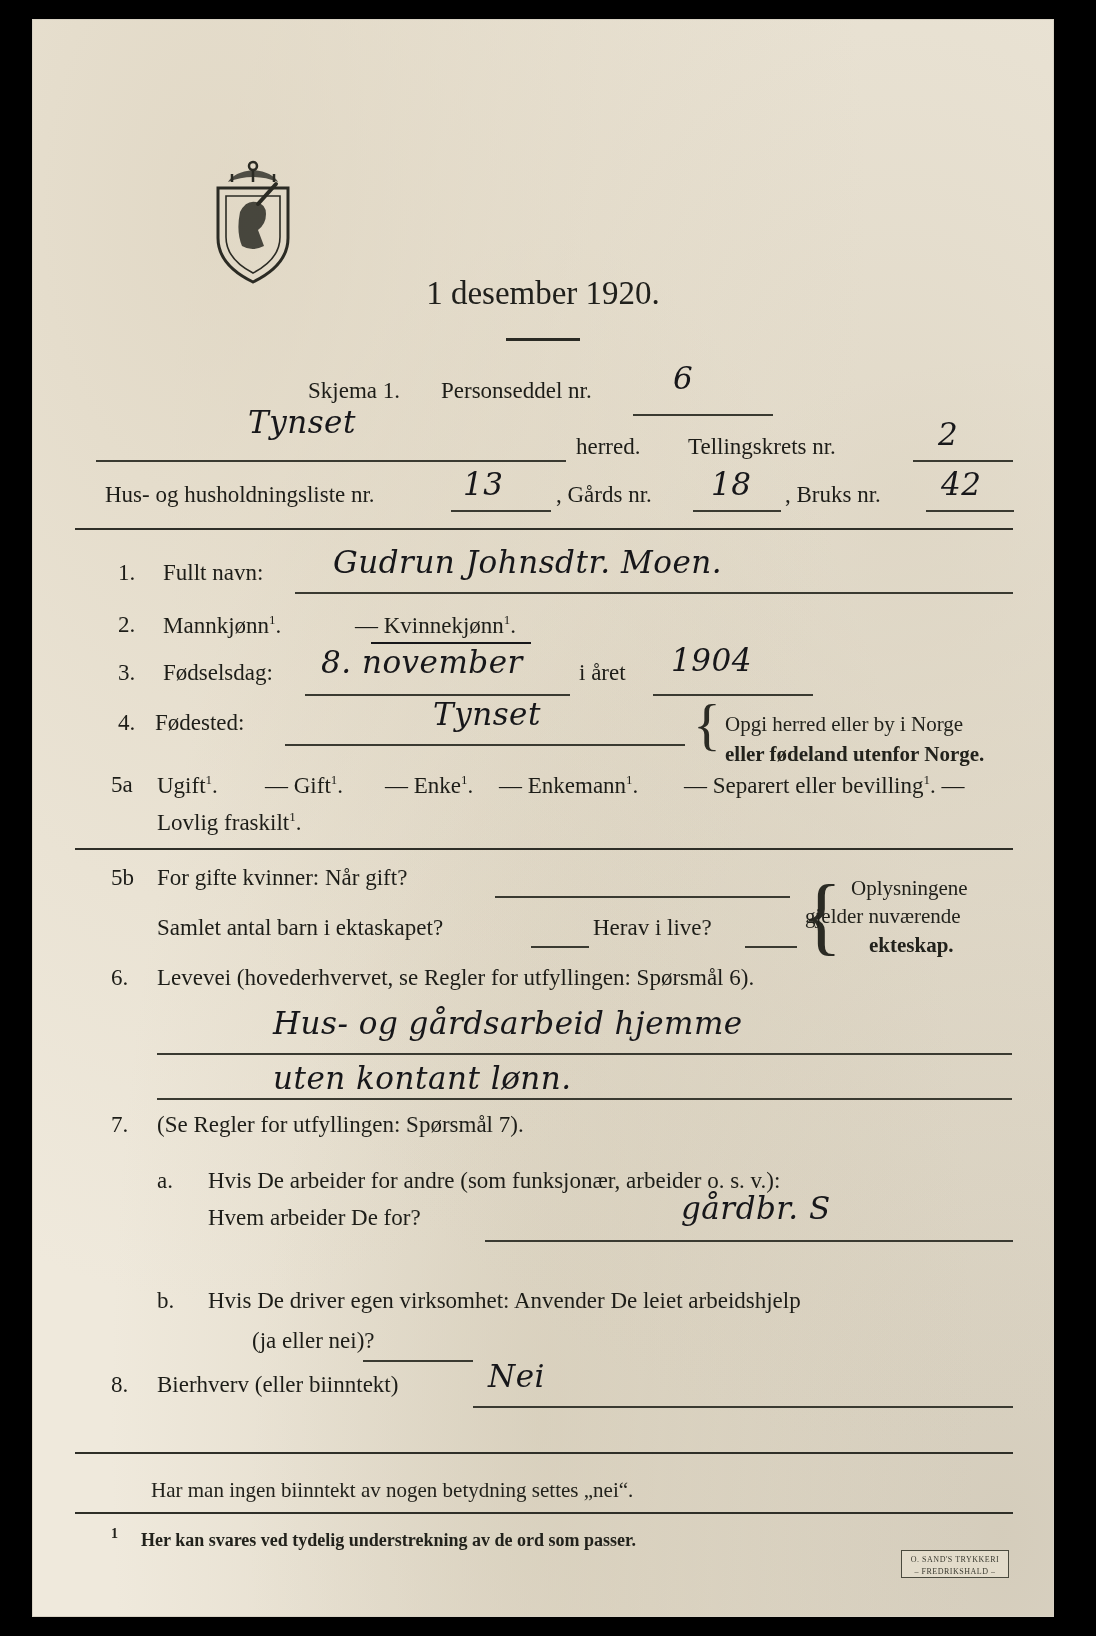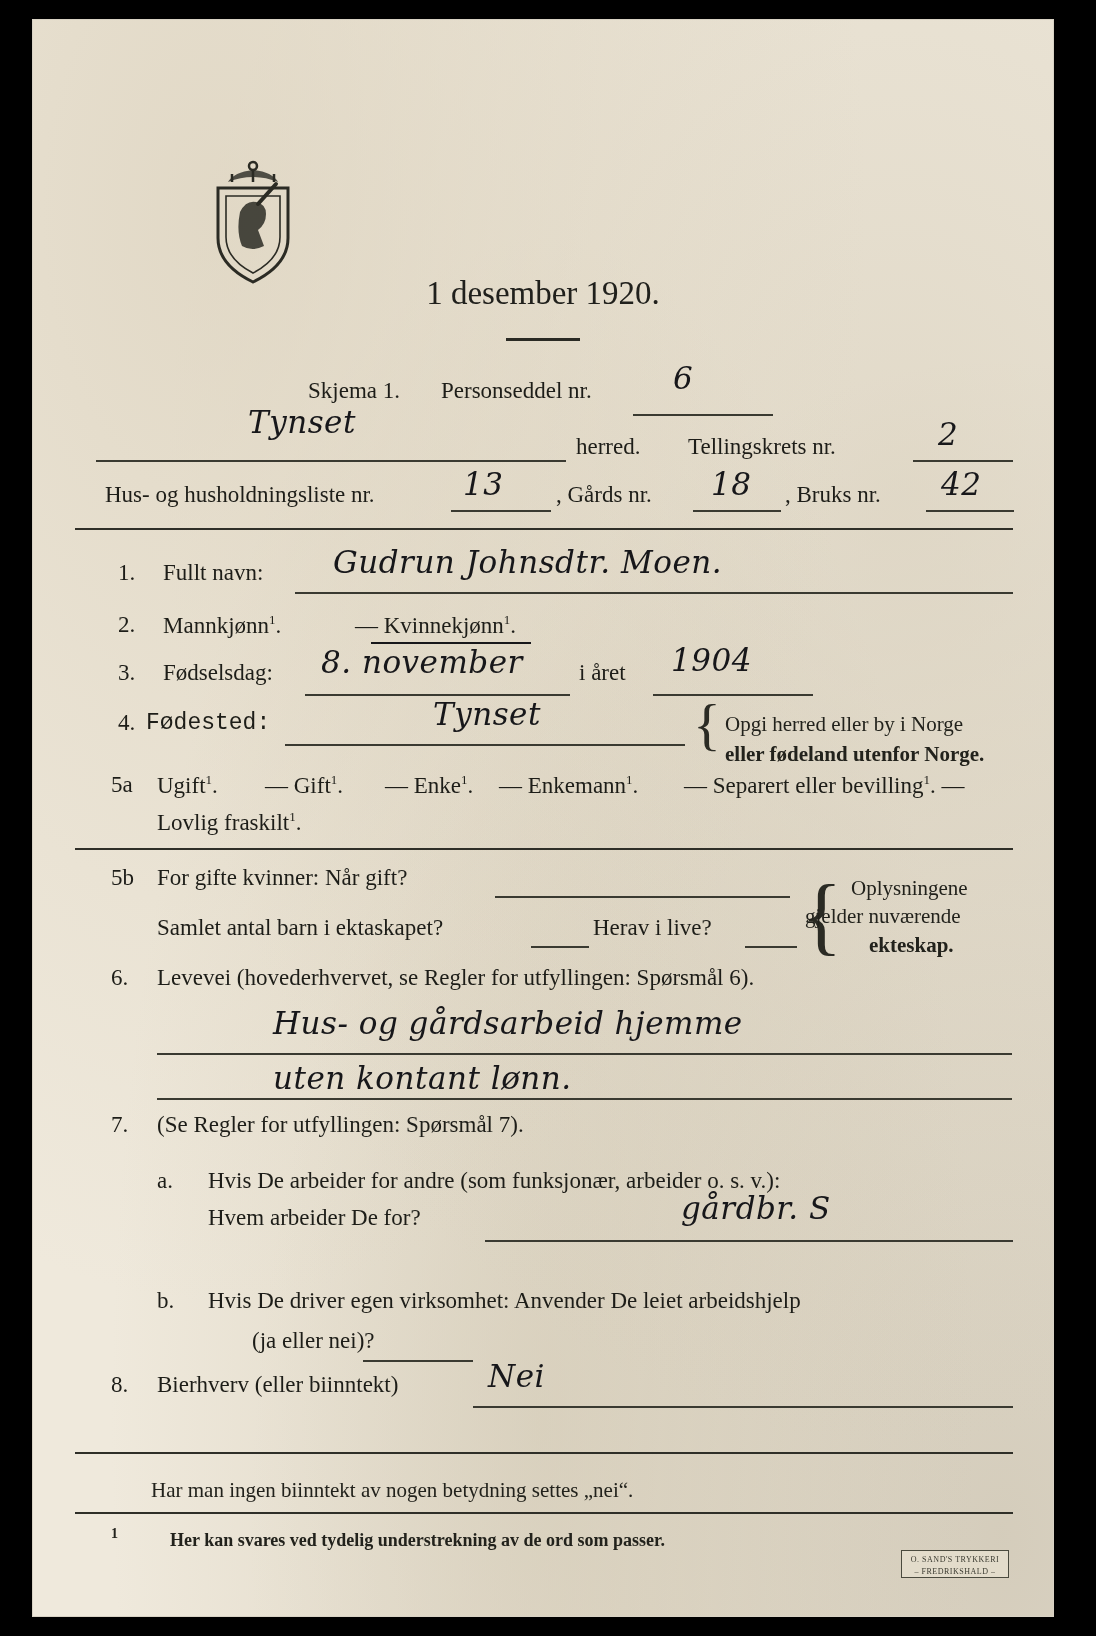--- a/index.html
+++ b/index.html
@@ -139,21 +139,21 @@
 
   <div class="row" style="left:85px;top:640px;">3.</div>
   <div class="row" style="left:130px;top:640px;">Fødselsdag:</div>
   <div class="row hand big" style="left:288px;top:624px;">8. november</div>
   <div class="line" style="left:272px;top:674px;width:265px;"></div>
   <div class="row" style="left:546px;top:640px;">i året</div>
   <div class="row hand big" style="left:638px;top:622px;">1904</div>
   <div class="line" style="left:620px;top:674px;width:160px;"></div>
 
   <div class="row" style="left:85px;top:690px;">4.</div>
-  <div class="row" style="left:113px;top:690px;font-family:Liberation Mono, monospace;">Fødested:</div>
+  <div class="row" style="left:122px;top:690px;">Fødested:</div>
   <div class="row hand big" style="left:400px;top:676px;">Tynset</div>
   <div class="line" style="left:252px;top:724px;width:400px;"></div>
   <div class="brace" style="left:660px;top:676px;">{</div>
   <div class="note" style="left:692px;top:692px;">Opgi herred eller by i Norge</div>
   <div class="note" style="left:692px;top:722px;font-weight:bold;">eller fødeland utenfor Norge.</div>
 
   <div class="row" style="left:78px;top:752px;">5a</div>
   <div class="row" style="left:124px;top:752px;"><span>Ugift</span><span class="sup">1</span>.</div>
   <div class="row" style="left:232px;top:752px;"><span>— Gift</span><span class="sup">1</span>.</div>
   <div class="row" style="left:352px;top:752px;"><span>— Enke</span><span class="sup">1</span>.</div>
@@ -200,21 +200,21 @@
   <div class="row hand big" style="left:455px;top:1338px;">Nei</div>
   <div class="line" style="left:440px;top:1386px;width:540px;"></div>
 
   <div class="sep" style="top:1432px;"></div>
   <div class="footer-note" style="left:118px;top:1458px;">Har man ingen biinntekt av nogen betydning settes „nei“.</div>
   <div class="sep" style="top:1492px;"></div>
 
   <div class="footnote" style="left:78px;top:1506px;">
     <span class="sup" style="font-size:14px;">1</span>
   </div>
-  <div class="footnote" style="left:108px;top:1510px;margin-left:29px;">Her kan svares ved tydelig understrekning av de ord som passer.</div>
+  <div class="footnote" style="left:108px;top:1510px;">Her kan svares ved tydelig understrekning av de ord som passer.</div>
 
   <div class="stamp">
     <div>O. SAND'S TRYKKERI</div>
     <div>– FREDRIKSHALD –</div>
   </div>
 
  </div>
 </div>
 
 </body></html>

